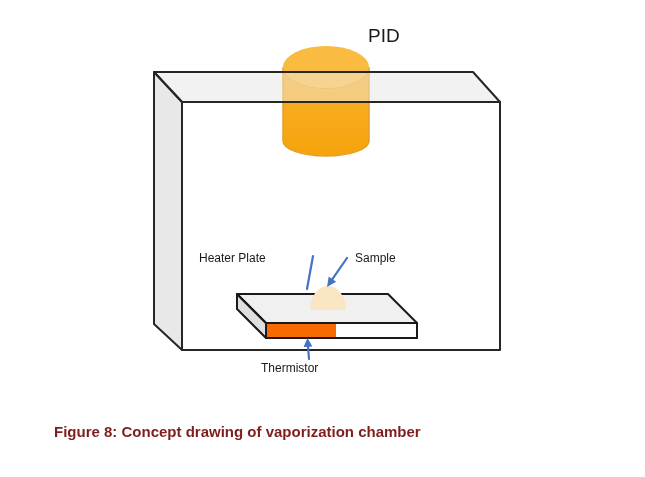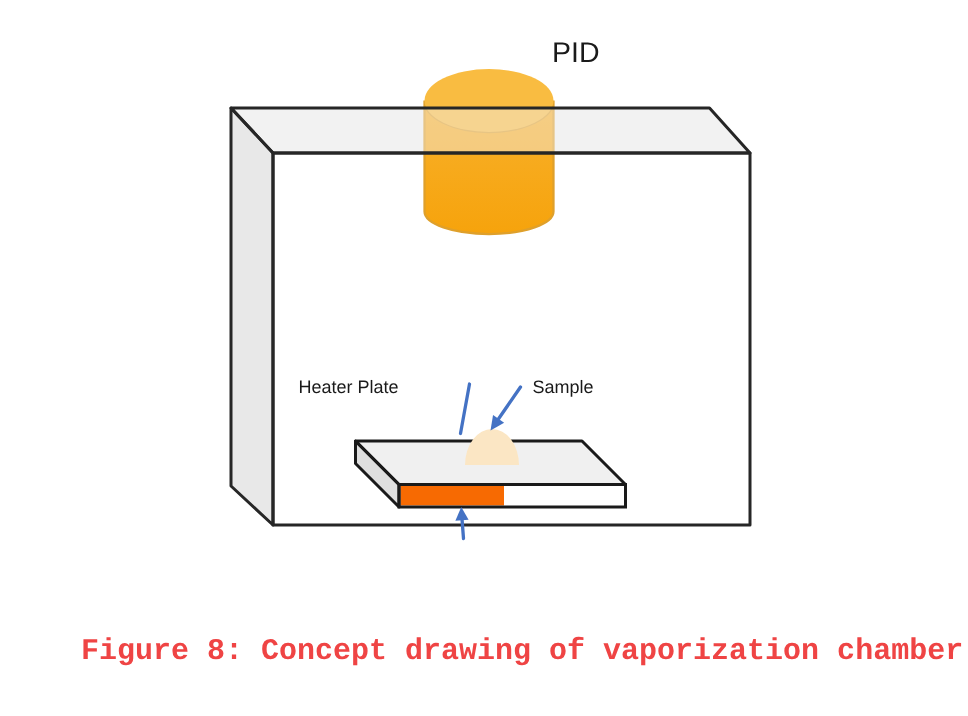--- a/index.html
+++ b/index.html
@@ -43,25 +43,24 @@
   }
   .label-thermistor {
     left: 261px;
     top: 362px;
   }
   .figure-caption {
     position: absolute;
     left: 54px;
     top: 423px;
     width: 540px;
-    color: #ef4444;
-    font-size: 20px;
+    color: #7f1d1d;
+    font-size: 15px;
     font-weight: bold;
     white-space: nowrap;
-    font-family: Liberation Mono, monospace;
   }
 </style>
 </head>
 <body>
 
 <div class="page">
 
   <svg class="diagram-svg" width="645" height="477" viewBox="0 0 645 477">
     <defs>
       <linearGradient id="cylGrad" x1="0" y1="0" x2="0" y2="1">
@@ -97,15 +96,16 @@
     <line x1="313" y1="256" x2="307" y2="289" stroke-width="2.2" stroke-linecap="round" stroke="#4472C4"></line>
     <line x1="347" y1="258" x2="332.4" y2="279.2" stroke-width="2.2" stroke-linecap="round" stroke="#4472C4"></line>
     <polygon points="327,287 328.7,276.6 336.1,281.8" fill="#4472C4"></polygon>
     <line x1="309" y1="359" x2="308" y2="346" stroke-width="2.2" stroke-linecap="round" stroke="#4472C4"></line>
     <polygon points="307.5,338 312.4,346.5 303.6,347.1" fill="#4472C4"></polygon>
   </svg>
 
   <div class="diagram-label label-pid">PID</div>
   <div class="diagram-label label-heater-plate">Heater Plate</div>
   <div class="diagram-label label-sample">Sample</div>
+  <div class="diagram-label label-thermistor">Thermistor</div>
 
   <div class="figure-caption">Figure 8: Concept drawing of vaporization chamber</div>
 </div>
 
 </body></html>

